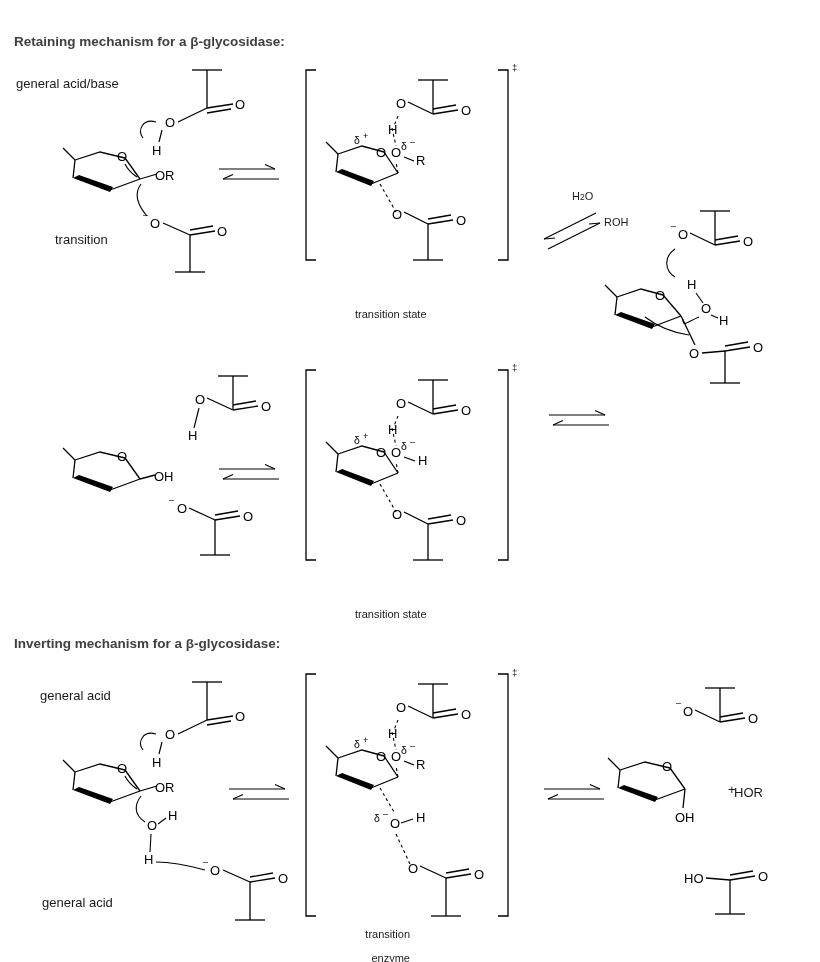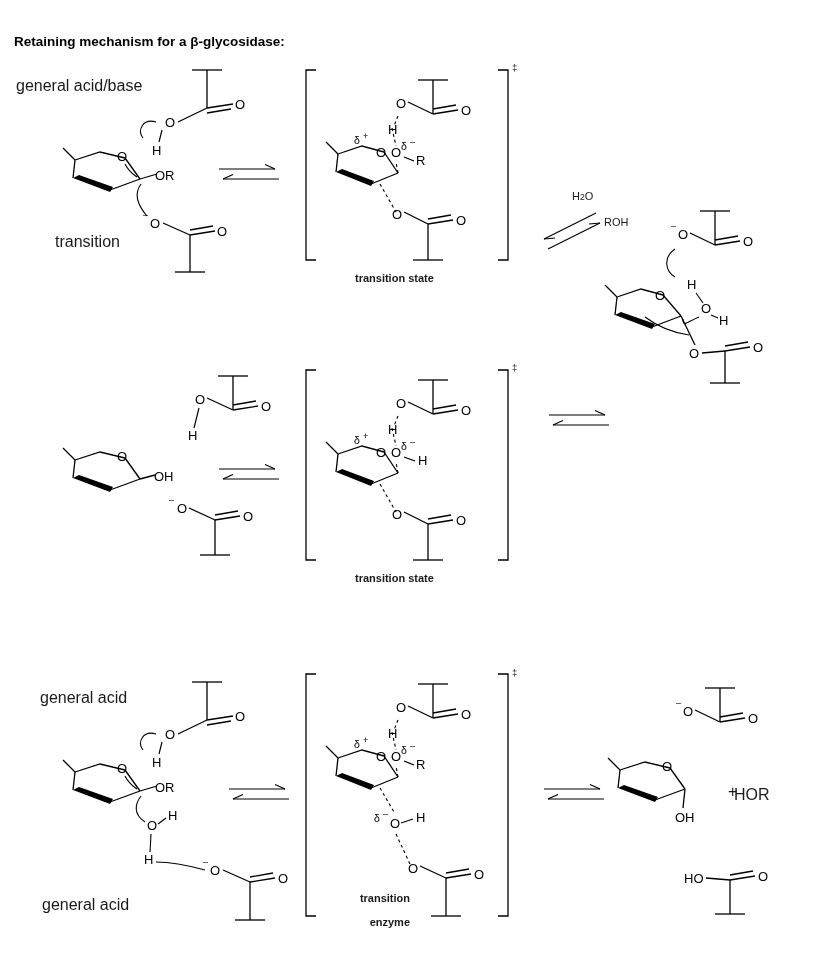--- a/index.html
+++ b/index.html
@@ -11,30 +11,30 @@
     position: relative;
     width: 820px;
     height: 962px;
     background: #ffffff;
     font-family: "Liberation Sans", sans-serif;
     color: #000000;
     overflow: hidden;
   }
   .abs { position: absolute; }
   .lbl {
-    font-size: 16px;
+    font-size: 13px;
     line-height: 1.1;
     white-space: pre;
     color: #1a1a1a;
   }
-  .bold { font-weight: bold; }
+  .bold { font-weight: normal; margin-top: 36px; }
   .heading {
     font-size: 13.5px;
     font-weight: bold;
-    color: #000000;
+    color: #404040;
     white-space: pre;
     text-align: center;
   }
   .small { font-size: 11px; }
   .tiny { font-size: 9.5px; }
   .center { text-align: center; }
   svg { display: block; overflow: visible; }
   .stroke {
     stroke: #000;
     fill: none;
@@ -311,20 +311,21 @@
   </svg>
   <div class="abs lbl bold small" style="left:355px; top:572px;">transition state</div>
 
   <svg class="abs" style="left:545px; top:408px;" width="70" height="24">
     <line class="eq" x1="4" y1="7" x2="60" y2="7"></line>
     <line class="eq" x1="50" y1="2.5" x2="60" y2="7"></line>
     <line class="eq" x1="8" y1="17" x2="64" y2="17"></line>
     <line class="eq" x1="18" y1="12.5" x2="8" y2="17"></line>
   </svg>
 
+  <div class="abs heading" style="left:14px; top:636px;">Inverting mechanism for a β-glycosidase:</div>
 
   <div class="abs lbl" style="left:40px; top:689px;">general acid</div>
   <div class="abs lbl" style="left:42px; top:896px;">general acid</div>
 
   <svg class="abs" style="left:55px; top:672px;" width="210" height="260">
 
     <line class="stroke" x1="152" y1="10" x2="152" y2="48"></line>
     <line class="stroke" x1="137" y1="10" x2="167" y2="10"></line>
     <line class="stroke" x1="152" y1="48" x2="123" y2="62"></line>
     <line class="stroke" x1="152" y1="48" x2="178" y2="44"></line>

